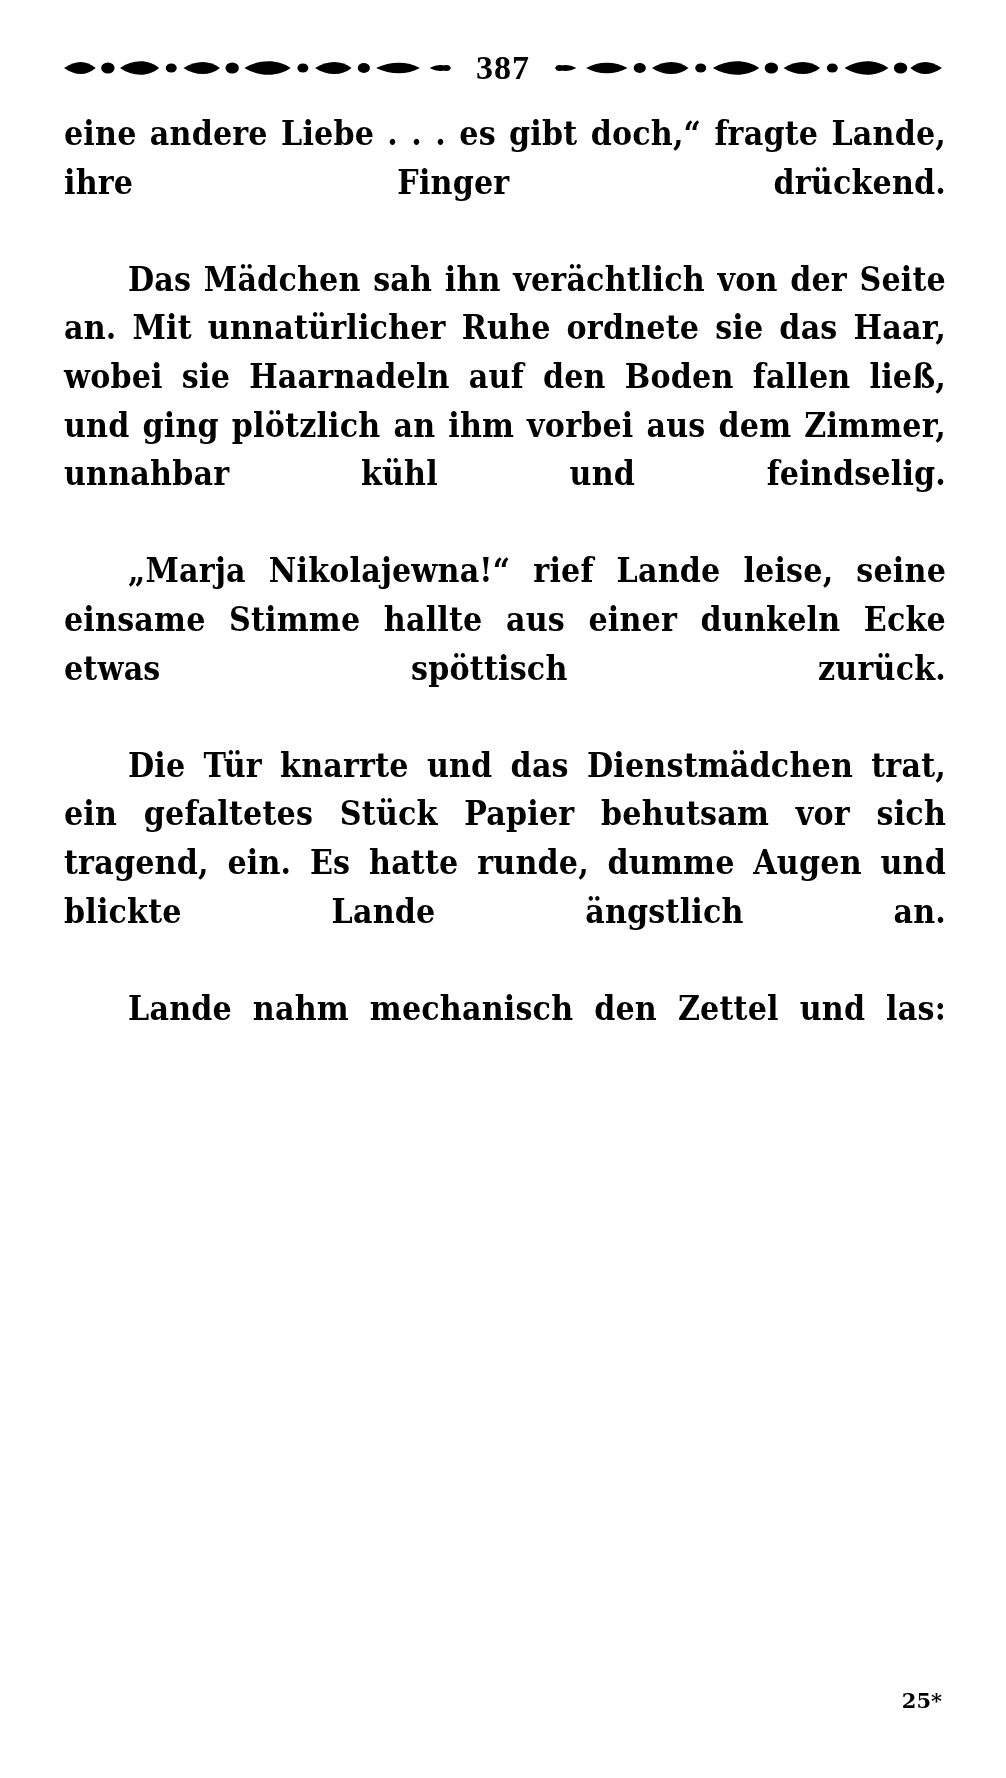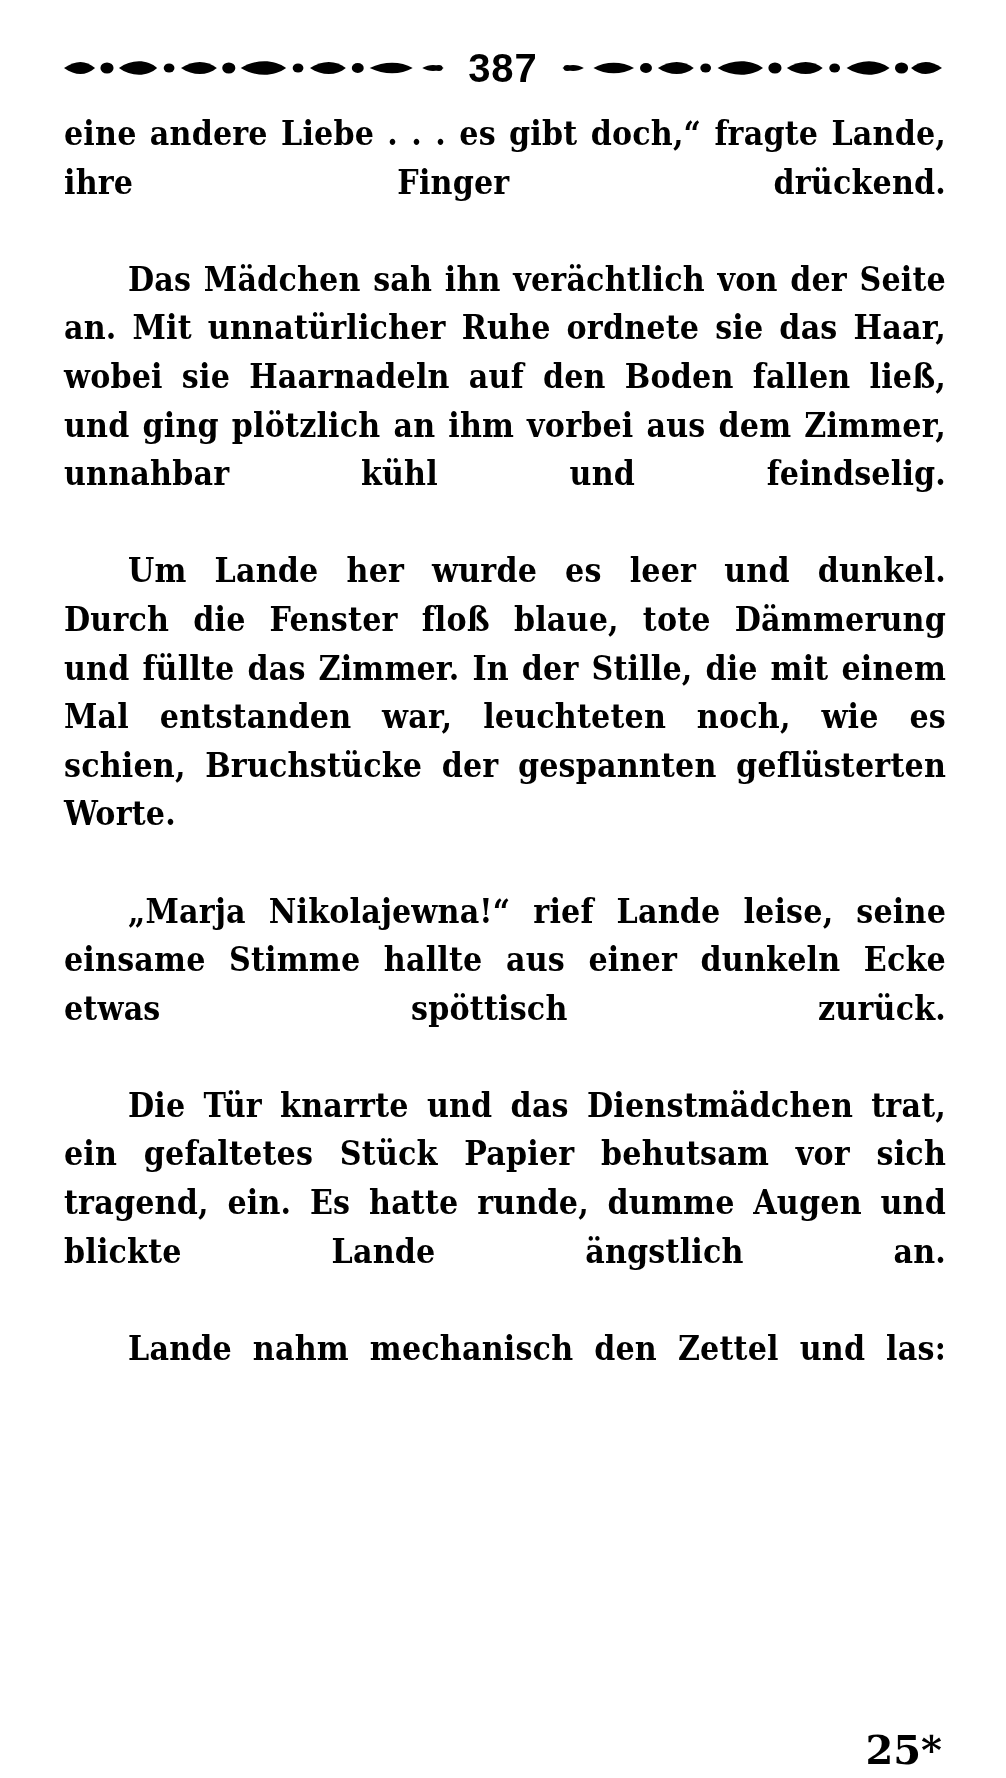--- a/index.html
+++ b/index.html
@@ -38,23 +38,23 @@
   }
   .orn {
     flex: 1 1 auto;
     height: 26px;
     position: relative;
     overflow: hidden;
   }
   .orn svg { display: block; width: 100%; height: 26px; }
 
   .page-number {
-    font-family: Liberation Sans, sans-serif;
+    font-family: Liberation Serif, serif;
     font-weight: bold;
-    font-size: 40px;
+    font-size: 34px;
     letter-spacing: 1px;
     line-height: 1;
     padding: 0 6px;
     white-space: nowrap;
   }
 
   
   .textblock {
     position: absolute;
     left: 64px;
@@ -84,23 +84,22 @@
     display: inline-block;
     width: 100%;
   }
 
   .footnote-mark {
     position: absolute;
     right: 64px;
     top: 1690px;
     font-family: "DejaVu Serif", serif;
     font-weight: bold;
-    font-size: 40px;
+    font-size: 21px;
     line-height: 1;
-    margin-top: 40px;
   }
 </style>
 </head>
 <body>
 
 <div class="page">
 
   <div class="header">
 
     <span class="orn">
@@ -143,21 +142,20 @@
           <path d="M294 13 C 302 5, 310 5, 320 13 C 310 21, 302 21, 294 13 Z"></path>
         </g>
       </svg>
     </span>
 
   </div>
 
   <div class="textblock">
     <p class="para">eine andere Liebe . . . es gibt doch,“ fragte Lande, ihre Finger drückend.</p>
     <p class="para indent">Das Mädchen sah ihn verächtlich von der Seite an. Mit unnatürlicher Ruhe ordnete sie das Haar, wobei sie Haarnadeln auf den Boden fallen ließ, und ging plötzlich an ihm vorbei aus dem Zimmer, unnahbar kühl und feindselig.</p>
-    <p class="para indent">Um Lande her wurde es leer und dunkel. Durch die Fenster floß blaue, tote Dämmerung und füllte das Zimmer. In der Stille, die mit einem Mal entstanden war, leuchteten noch, wie es schien, Bruchstücke der gespannten geflüsterten Worte.</p>
     <p class="para indent">„Marja Nikolajewna!“ rief Lande leise, seine einsame Stimme hallte aus einer dunkeln Ecke etwas spöttisch zurück.</p>
     <p class="para indent">Die Tür knarrte und das Dienstmädchen trat, ein gefaltetes Stück Papier behutsam vor sich tragend, ein. Es hatte runde, dumme Augen und blickte Lande ängstlich an.</p>
     <p class="para indent">Lande nahm mechanisch den Zettel und las:</p>
 
   </div>
 
   <div class="footnote-mark">25*</div>
 
 </div>
 

